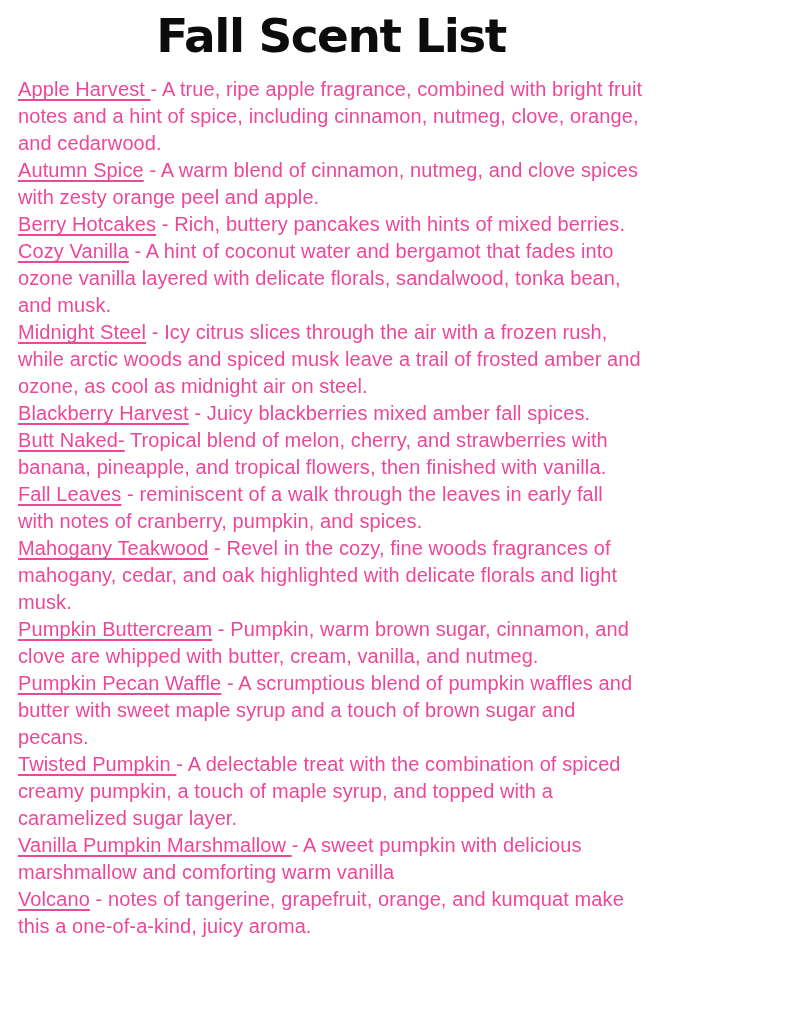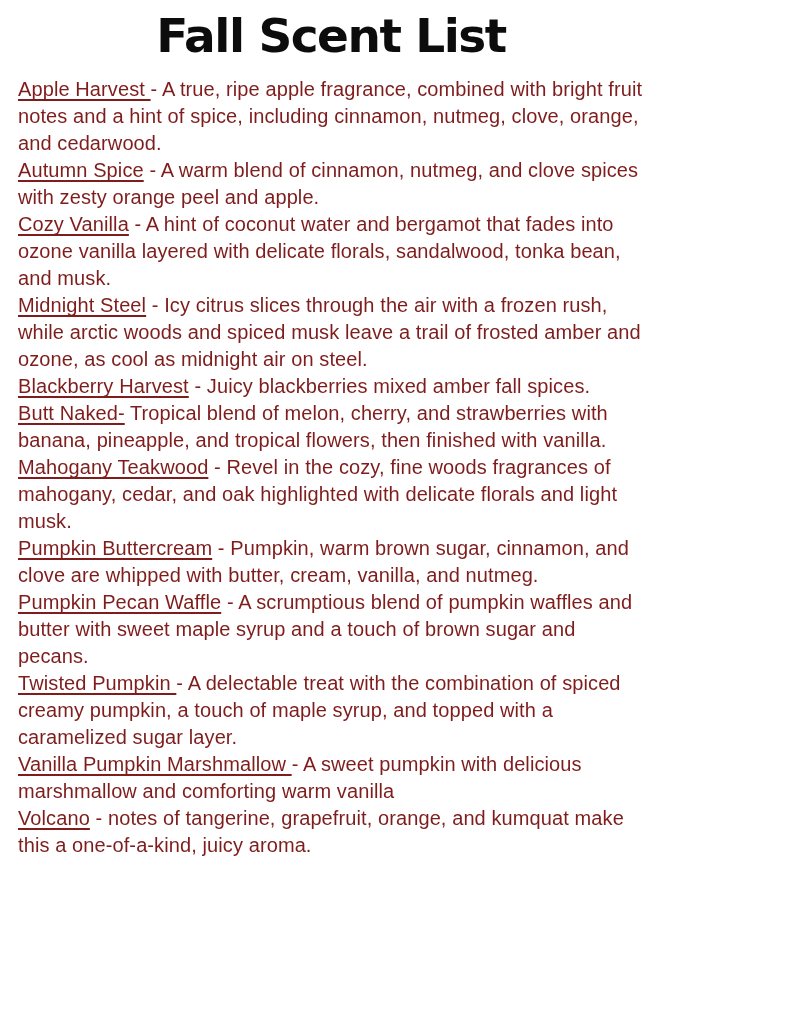--- a/index.html
+++ b/index.html
@@ -27,21 +27,21 @@
     line-height: 60px;
     letter-spacing: -1.5px;
     text-align: center;
     color: #0c0c0c;
     margin: 0 0 10px 0;
   }
   .scent-list {
     font-size: 20px;
     line-height: 27px;
     letter-spacing: 0.1px;
-    color: #7f1d1d;
+    color: #ec4899;
   }
   .entry {
     margin: 0;
   }
   .scent-name {
     text-decoration: underline;
     text-decoration-thickness: 1.5px;
     text-underline-offset: 3px;
     text-decoration-skip-ink: none;
     white-space: pre-wrap; 
@@ -54,29 +54,31 @@
 <body>
 
 <div class="page">
   <h1 class="page-title">Fall Scent List</h1>
 
   <div class="scent-list">
   <p class="entry"><span class="scent-name">Apple Harvest </span><span class="scent-rest">- A true, ripe apple fragrance, combined with bright fruit notes and a hint of spice, including cinnamon, nutmeg, clove, orange, and cedarwood.</span></p>
 
   <p class="entry"><span class="scent-name">Autumn Spice</span><span class="scent-rest"> - A warm blend of cinnamon, nutmeg, and clove spices with zesty orange peel and apple.</span></p>
 
+  <p class="entry"><span class="scent-name">Berry Hotcakes</span><span class="scent-rest"> - Rich, buttery pancakes with hints of mixed berries.</span></p>
 
   <p class="entry"><span class="scent-name">Cozy Vanilla</span><span class="scent-rest"> - A hint of coconut water and bergamot that fades into ozone vanilla layered with delicate florals, sandalwood, tonka bean, and musk.</span></p>
 
   <p class="entry"><span class="scent-name">Midnight Steel</span><span class="scent-rest"> - Icy citrus slices through the air with a frozen rush, while arctic woods and spiced musk leave a trail of frosted amber and ozone, as cool as midnight air on steel.</span></p>
 
   <p class="entry"><span class="scent-name">Blackberry Harvest</span><span class="scent-rest"> - Juicy blackberries mixed amber fall spices.</span></p>
 
   <p class="entry"><span class="scent-name">Butt Naked-</span><span class="scent-rest"> Tropical blend of melon, cherry, and strawberries with banana, pineapple, and tropical flowers, then finished with vanilla.</span></p>
 
+  <p class="entry"><span class="scent-name">Fall Leaves</span><span class="scent-rest"> - reminiscent of a walk through the leaves in early fall with notes of cranberry, pumpkin, and spices.</span></p>
 
 
   <p class="entry"><span class="scent-name">Mahogany Teakwood</span><span class="scent-rest"> - Revel in the cozy, fine woods fragrances of mahogany, cedar, and oak highlighted with delicate florals and light musk.</span></p>
 
   <p class="entry"><span class="scent-name">Pumpkin Buttercream</span><span class="scent-rest"> - Pumpkin, warm brown sugar, cinnamon, and clove are whipped with butter, cream, vanilla, and nutmeg.</span></p>
 
   <p class="entry"><span class="scent-name">Pumpkin Pecan Waffle</span><span class="scent-rest"> - A scrumptious blend of pumpkin waffles and butter with sweet maple syrup and a touch of brown sugar and pecans.</span></p>
 
 
   <p class="entry"><span class="scent-name">Twisted Pumpkin </span><span class="scent-rest">- A delectable treat with the combination of spiced creamy pumpkin, a touch of maple syrup, and topped with a caramelized sugar layer.</span></p>

